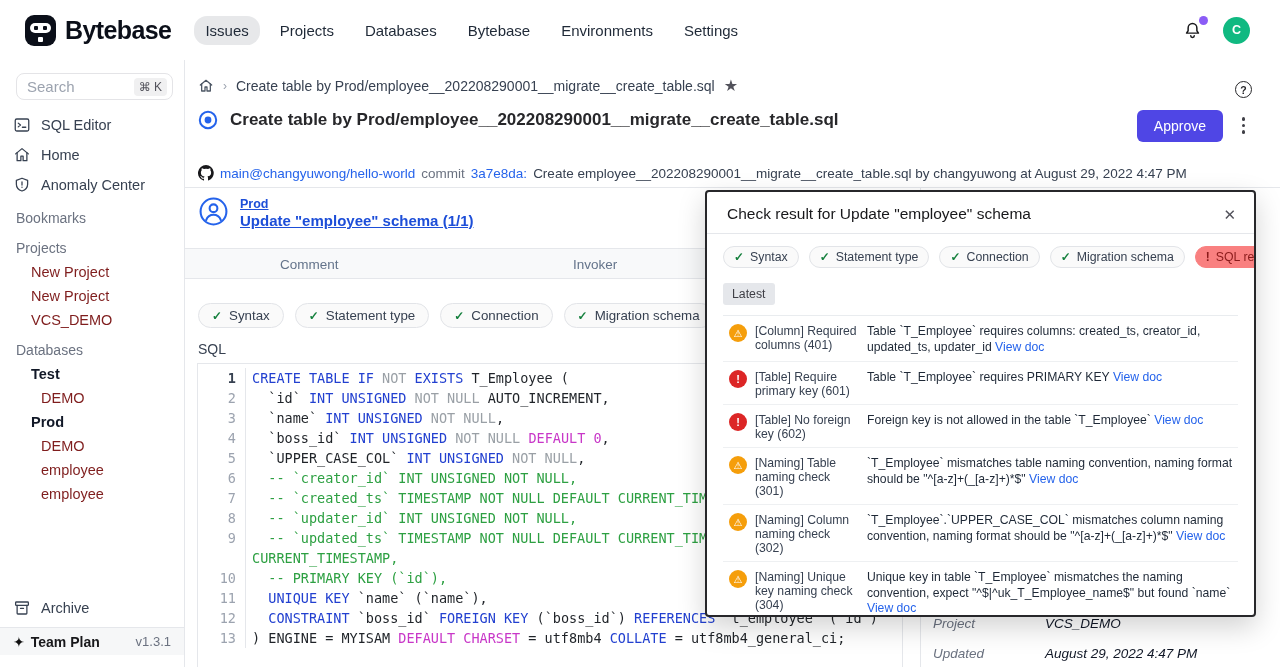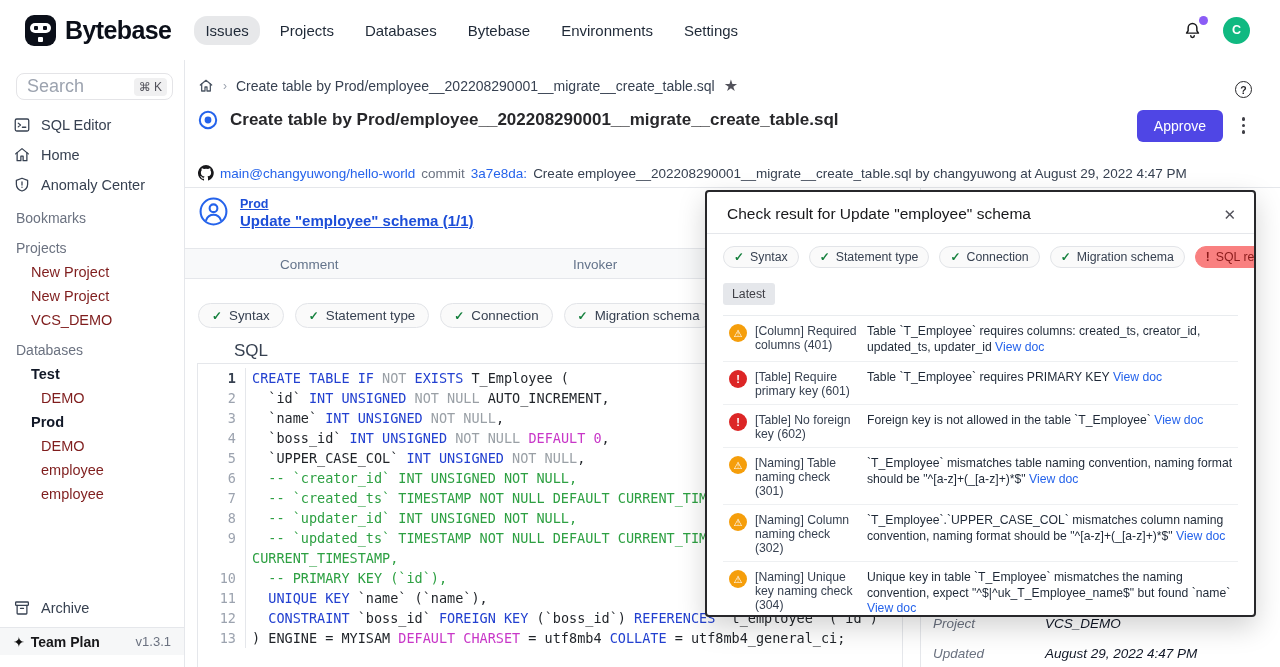--- a/index.html
+++ b/index.html
@@ -23,21 +23,21 @@
   .bell-wrap { position:relative; cursor:pointer; }
   .bell-dot { position:absolute; top:-4px; right:-5px; width:9px; height:9px; border-radius:50%; background:#8b5cf6; }
   .avatar { width:27px; height:27px; border-radius:50%; background:#10b981; color:#fff;
     display:flex; align-items:center; justify-content:center; font-size:12.5px; font-weight:700; cursor:pointer; }
 
   
   .sidebar { position:absolute; top:60px; left:0; width:185px; height:607px;
     border-right:1px solid #e5e7eb; display:flex; flex-direction:column; background:#fff; }
   .search-box { margin:13px 11px 10px 16px; height:27px; border:1.5px solid #e4e4e7; border-radius:8px;
     display:flex; align-items:center; padding:0 5px 0 10px; }
-  .search-box input { border:0; outline:0; flex:1; min-width:0; font-size:18px; color:#374151;
+  .search-box input { border:0; outline:0; flex:1; min-width:0; font-size:15px; color:#374151;
     font-family:"Liberation Sans", sans-serif; background:transparent; }
   .search-box input::placeholder { color:#9ca3af; }
   .kbd { font-size:12px; color:#52525b; background:#efefef1a; border-radius:4px; padding:2px 5px;
     background:#f0f0f1; white-space:nowrap; }
   .side-item { display:flex; align-items:center; gap:10px; padding:6px 12px 6px 13px; font-size:14.5px;
     color:#374151; cursor:pointer; }
   .side-item svg { flex:0 0 auto; }
   .side-section { font-size:14px; color:#6b7280; padding:10px 12px 4px 16px; }
   .side-link { font-size:14.5px; color:#7f1d1d; padding:4px 12px 4px 31px; cursor:pointer; }
   .side-link.bold { font-weight:700; color:#111827; }
@@ -89,21 +89,21 @@
   .th-comment { left:95px; } .th-invoker { left:388px; }
 
   .badges-row { position:absolute; top:243px; left:13px; display:flex; gap:11px; white-space:nowrap; }
   .pill { display:inline-flex; align-items:center; gap:7px; border:1px solid #e2e4e8; background:#fafafa;
     border-radius:999px; padding:4px 13px; font-size:13.3px; color:#374151; cursor:pointer; }
   .pill-ico { color:#15803d; font-size:12px; font-weight:700; line-height:1; }
   .pill.fail { background:#f98080; border-color:#f98080; color:#8a1a1a; font-weight:500; }
   .pill.fail .pill-ico { color:#8a1a1a; }
   .pill.sm { padding:3px 10px; font-size:12.3px; gap:6px; }
 
-  .sql-label { position:absolute; top:281px; left:13px; font-size:17px; font-weight:500; color:#374151;margin-left:36px; }
+  .sql-label { position:absolute; top:281px; left:13px; font-size:14px; font-weight:500; color:#374151; }
 
   .code-box { position:absolute; top:303px; left:12px; width:706px; height:304px;
     border:1px solid #e5e7eb; border-bottom:0; background:#fff; overflow:hidden; padding-top:4px;
     font-family:"DejaVu Sans Mono", monospace; font-size:13.5px; line-height:20px; }
   .code-line { display:flex; }
   .ln { flex:0 0 48px; text-align:right; padding-right:9px; color:#9ca3af; border-right:1px solid #e5e7eb;
     user-select:none; }
   .ln.active { color:#374151; font-weight:700; }
   .code { flex:1; padding-left:6px; white-space:pre-wrap; word-break:break-word; color:#1f2328; }
   .tk-kw { color:#2240d0; } .tk-id { color:#1f2328; } .tk-na { color:#9aa0a6; }

